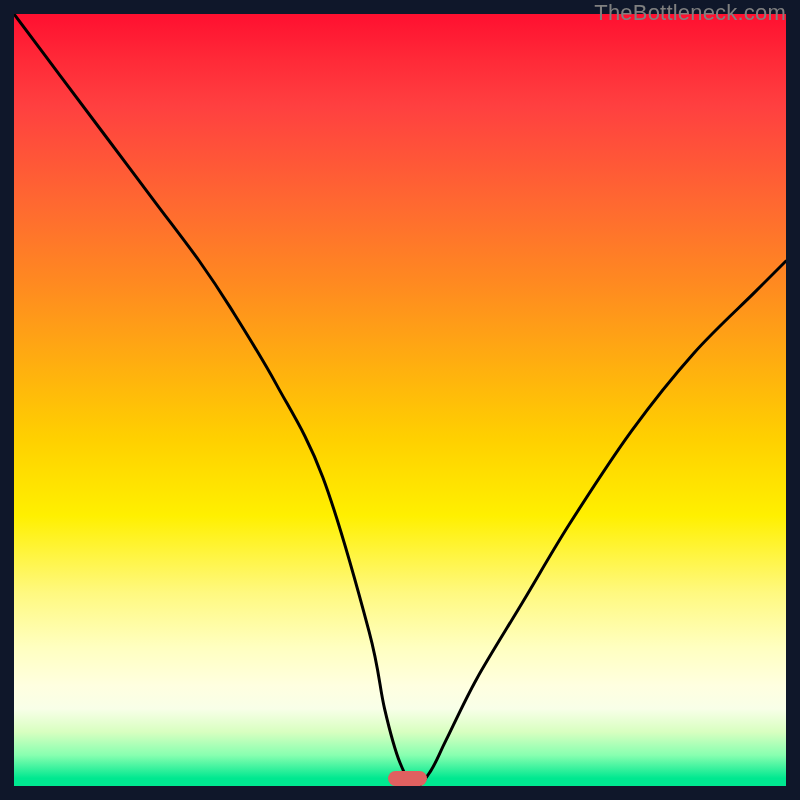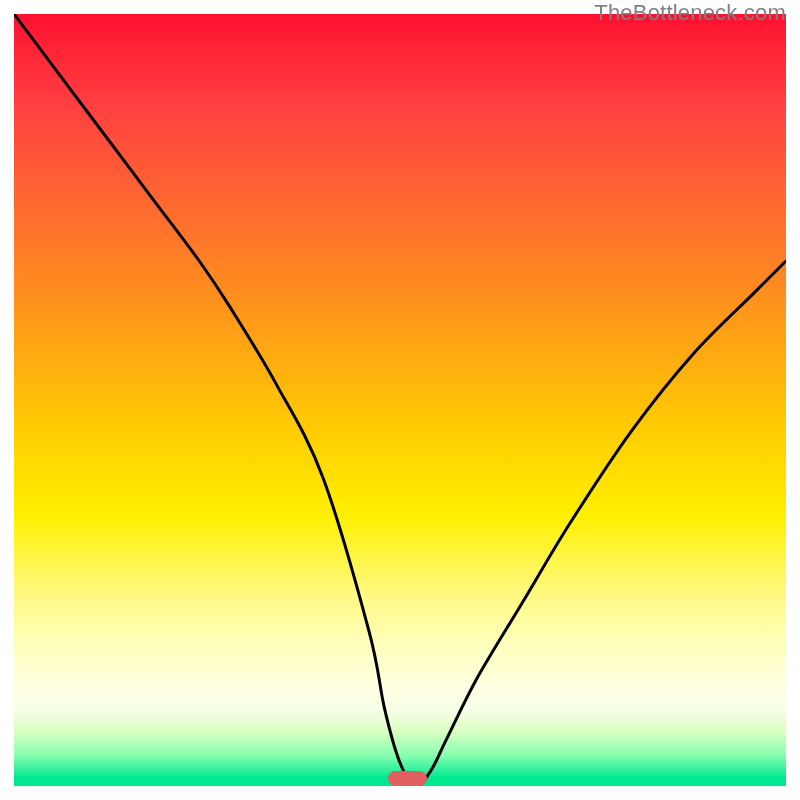--- a/index.html
+++ b/index.html
@@ -8,21 +8,21 @@
     width: 800px;
     height: 800px;
     background: #000;
     overflow: hidden;
     font-family: Arial, Helvetica, sans-serif;
   }
   .frame {
     position: relative;
     width: 800px;
     height: 800px;
-    background: #ffffff;
+    background: #0f172a;
   }
   .plot-area {
     position: absolute;
     left: 14px;
     top: 14px;
     width: 772px;
     height: 772px;
     
     background: linear-gradient(to bottom,
       #ff1030 0%,

